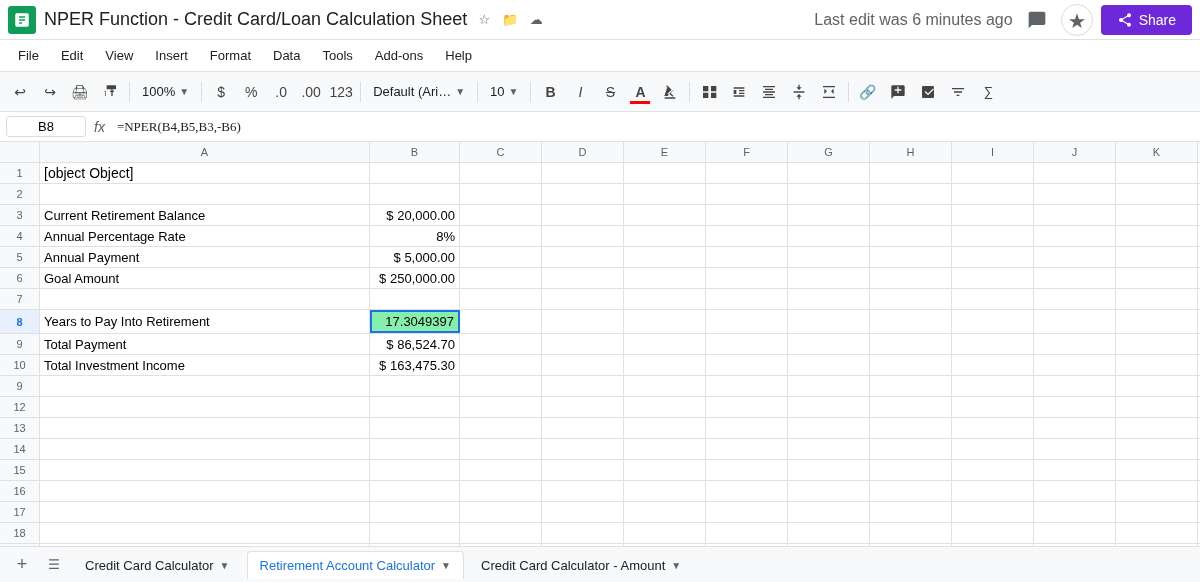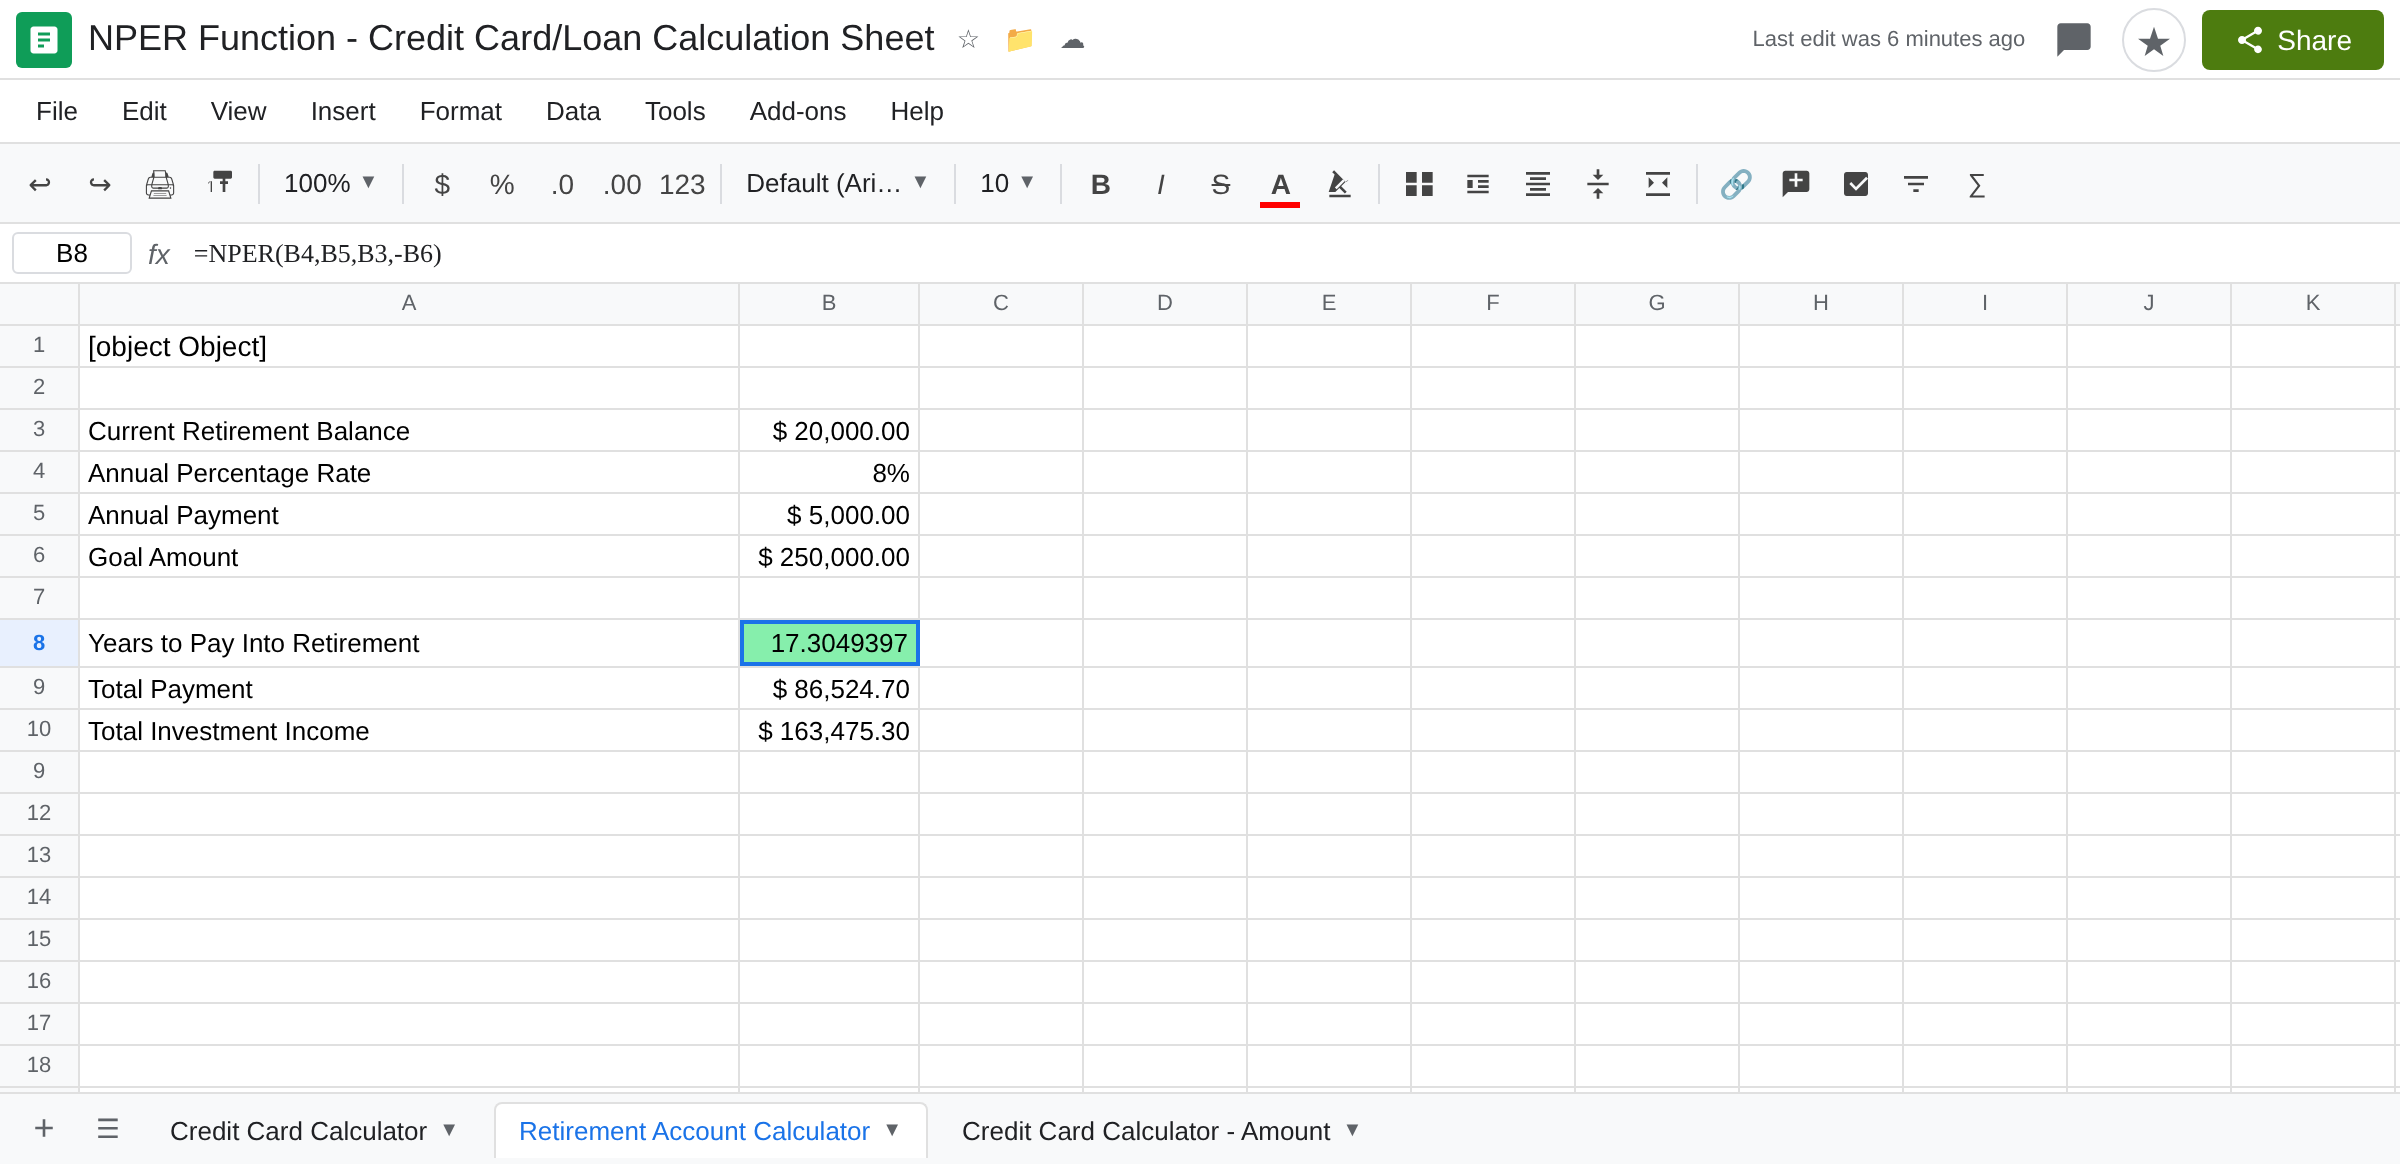--- a/index.html
+++ b/index.html
@@ -9,40 +9,40 @@
     #top-bar { display: flex; align-items: center; height: 40px; padding: 0 8px; gap: 8px; border-bottom: 1px solid #e0e0e0; }
     #app-icon { width: 28px; height: 28px; background: #0f9d58; border-radius: 3px; display: flex; align-items: center; justify-content: center; }
     #app-icon svg { width: 18px; height: 18px; }
     #title-area { display: flex; flex-direction: column; flex: 1; }
     #doc-title { font-size: 18px; color: #202124; font-weight: 400; }
     .title-icon { width: 18px; height: 18px; color: #5f6368; cursor: pointer; display: flex; align-items: center; justify-content: center; }
     #top-right { display: flex; align-items: center; gap: 8px; }
     #comment-btn { width: 32px; height: 32px; border-radius: 50%; border: none; background: transparent; cursor: pointer; display: flex; align-items: center; justify-content: center; color: #5f6368; }
     #explore-btn { width: 32px; height: 32px; border-radius: 50%; border: 1px solid #dadce0; background: #fff; cursor: pointer; display: flex; align-items: center; justify-content: center; color: #5f6368; }
     #share-btn { background: #1a73e8; color: #fff; border: none; border-radius: 4px; padding: 8px 16px; font-size: 14px; cursor: pointer; display: flex; align-items: center; gap: 6px; }
-    #last-edit { font-size: 11px; color: #5f6368; margin-left: 8px; }
+    #last-edit { font-size: 16px; color: #5f6368; margin-left: 8px; }
 
     
     #menu-bar { display: flex; align-items: center; height: 32px; padding: 0 8px; gap: 2px; border-bottom: 1px solid #e0e0e0; }
     .menu-item { padding: 4px 10px; font-size: 13px; color: #202124; cursor: pointer; border-radius: 4px; }
 
     
     #toolbar { display: flex; align-items: center; height: 40px; padding: 0 6px; gap: 2px; border-bottom: 1px solid #e0e0e0; background: #f8f9fa; }
     .tb-btn { width: 28px; height: 28px; border: none; background: transparent; cursor: pointer; border-radius: 3px; display: flex; align-items: center; justify-content: center; color: #444; font-size: 14px; }
     .tb-sep { width: 1px; height: 20px; background: #dadce0; margin: 0 3px; }
     .tb-dropdown { display: flex; align-items: center; border: 1px solid transparent; border-radius: 3px; padding: 2px 6px; cursor: pointer; font-size: 13px; color: #202124; gap: 4px; }
     .tb-dropdown .arrow { font-size: 10px; color: #5f6368; }
     .tb-icon-btn { display: flex; align-items: center; justify-content: center; width: 28px; height: 28px; cursor: pointer; border-radius: 3px; border: none; background: transparent; font-size: 14px; color: #444; }
     .tb-bold { font-weight: bold; }
     .tb-italic { font-style: italic; }
     .tb-strike { text-decoration: line-through; }
 
     
     #formula-bar { display: flex; align-items: center; height: 30px; border-bottom: 1px solid #e0e0e0; padding: 0 6px; gap: 4px; }
-    #cell-ref { width: 60px; border: 1px solid #dadce0; border-radius: 3px; padding: 2px 6px; font-size: 13px; text-align: center; }
+    #cell-ref { width: 80px; border: 1px solid #dadce0; border-radius: 3px; padding: 2px 6px; font-size: 13px; text-align: center; }
     #fx-label { font-size: 14px; color: #5f6368; font-style: italic; margin: 0 4px; }
     #formula-input { flex: 1; border: none; outline: none; font-size: 13px; color: #202124; padding: 2px 4px; font-family: Liberation Serif, serif; }
 
     
     #sheet-container { display: flex; flex-direction: column; overflow: hidden; }
 
     
     #col-headers { display: flex; border-bottom: 1px solid #e0e0e0; background: #f8f9fa; }
     .row-num-header { width: 40px; min-width: 40px; border-right: 1px solid #e0e0e0; text-align: center; font-size: 11px; color: #5f6368; padding: 4px 0; background: #f8f9fa; }
     .col-header { border-right: 1px solid #e0e0e0; text-align: center; font-size: 11px; color: #5f6368; padding: 4px 0; background: #f8f9fa; display: flex; align-items: center; justify-content: center; }
@@ -98,21 +98,21 @@
     <button id="comment-btn">
       <svg width="20" height="20" viewBox="0 0 24 24" fill="#5f6368">
           <path d="M20 2H4c-1.1 0-2 .9-2 2v18l4-4h14c1.1 0 2-.9 2-2V4c0-1.1-.9-2-2-2z"></path>
         </svg>
     </button>
     <button id="explore-btn" style="width:32px;height:32px;border-radius:50%;border:1px solid #dadce0;background:#fff;cursor:pointer;display:flex;align-items:center;justify-content:center;">
       <svg width="16" height="16" viewBox="0 0 24 24" fill="#5f6368">
           <path d="M12 2l3 9h9l-7.3 5.3L19 24l-7-5-7 5 2.3-7.7L0 11h9z"></path>
         </svg>
     </button>
-    <button id="share-btn" style="background:#4d7c0f;color:#fff;border:none;border-radius:4px;padding:7px 16px;font-size:14px;cursor:pointer;display:flex;align-items:center;gap:6px;">
+    <button id="share-btn" style="background:#6d28d9;color:#fff;border:none;border-radius:4px;padding:7px 16px;font-size:14px;cursor:pointer;display:flex;align-items:center;gap:6px;">
       <svg width="16" height="16" viewBox="0 0 24 24" fill="white">
           <path d="M18 16.08c-.76 0-1.44.3-1.96.77L8.91 12.7c.05-.23.09-.46.09-.7s-.04-.47-.09-.7l7.05-4.11c.54.5 1.25.81 2.04.81 1.66 0 3-1.34 3-3s-1.34-3-3-3-3 1.34-3 3c0 .24.04.47.09.7L8.04 9.81C7.5 9.31 6.79 9 6 9c-1.66 0-3 1.34-3 3s1.34 3 3 3c.79 0 1.5-.31 2.04-.81l7.12 4.16c-.05.21-.08.43-.08.65 0 1.61 1.31 2.92 2.92 2.92 1.61 0 2.92-1.31 2.92-2.92s-1.31-2.92-2.92-2.92z"></path>
         </svg>
       <span>Share</span>
     </button>
   </div>
 </div>
 
 <div id="menu-bar">
   <span class="menu-item">File</span>

